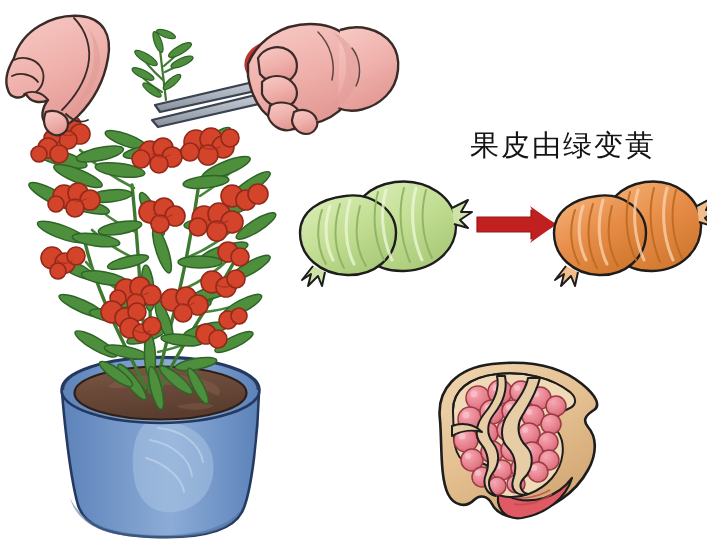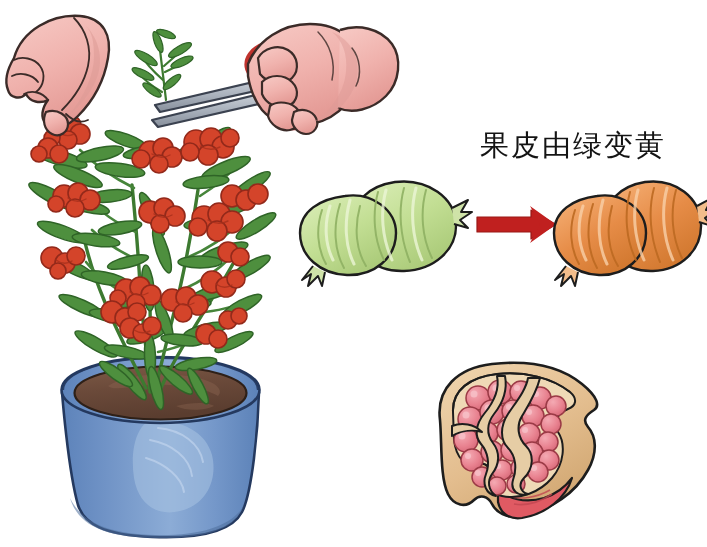--- a/index.html
+++ b/index.html
@@ -17,21 +17,21 @@
   }
   #stage svg.layer {
     position: absolute;
     top: 0;
     left: 0;
     width: 707px;
     height: 547px;
   }
   #caption {
     position: absolute;
-    left: 480px;
+    left: 470px;
     top: 128px;
     width: 215px;
     font-family: "Liberation Serif", "DejaVu Serif", serif;
     font-size: 29px;
     letter-spacing: 2px;
     color: #141414;
     white-space: nowrap;
     line-height: 1.2;
     user-select: none;
   }

